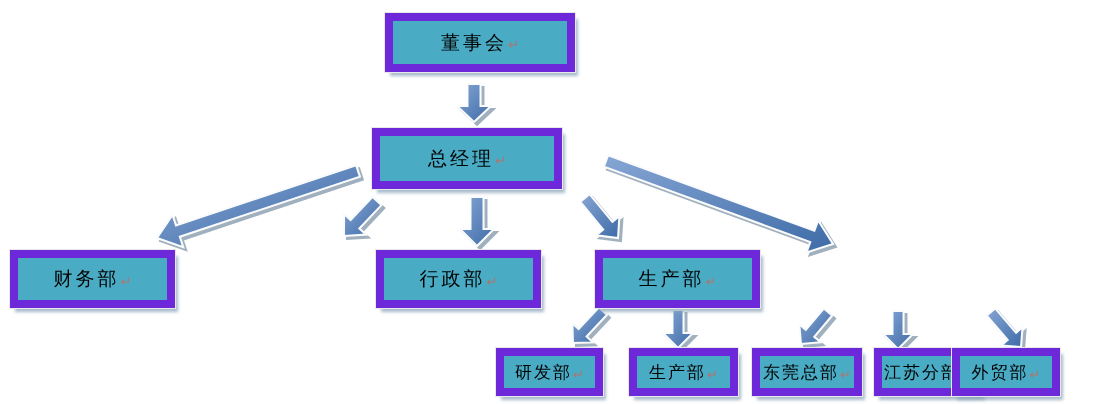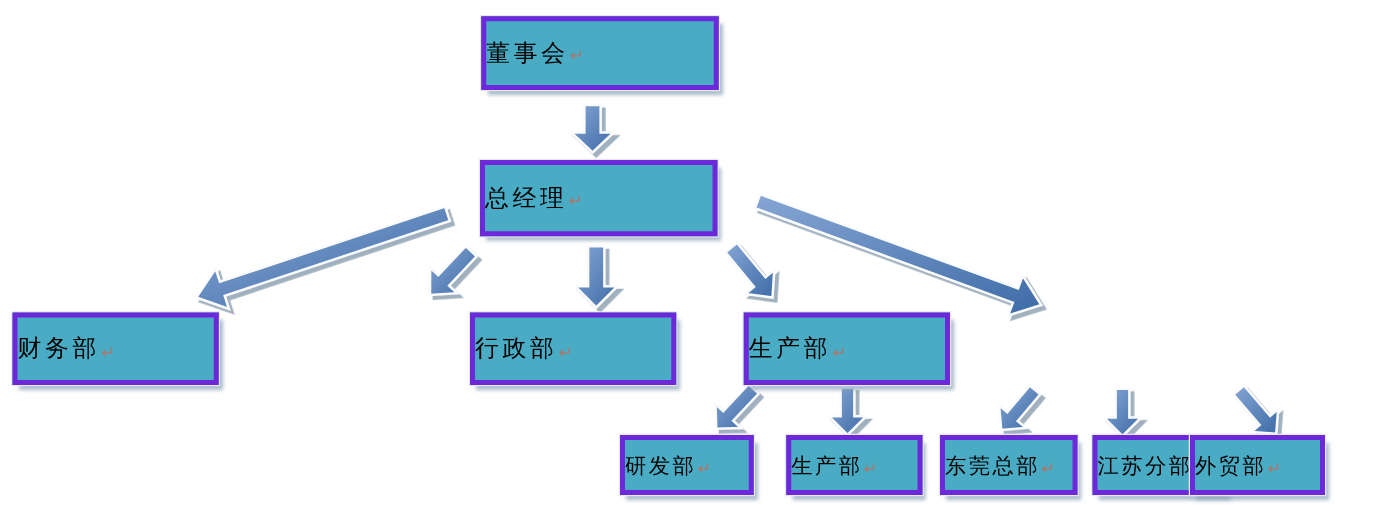--- a/index.html
+++ b/index.html
@@ -10,40 +10,40 @@
     background:#ffffff;
     overflow:hidden;
   }
   #connector-layer {
     position:absolute; left:0; top:0; width:1104px; height:404px;
   }
   .node {
     position:absolute;
     box-sizing:border-box;
     background:var(--node-fill,#4aabc5);
-    border:4px solid #6d28d9;
+    border:8px solid #6d28d9;
     box-shadow: 0 0 0 1px #e6e8e9, 4px 5px 3px -1px rgba(139,164,184,0.75);
-    display:flex; align-items:center; 
+    display:flex; align-items:center; justify-content:center;
     color:#000000;
     font-size:19px;
     letter-spacing:3px;
     white-space:nowrap;
     cursor:default;
   }
   .node .mark {
     color:var(--mark-color,#b0756a);
     font-size:13px;
     letter-spacing:0;
     margin-left:1px;
     transform:translateY(2px);
   }
   .node.small { font-size:17px; letter-spacing:2px; }
   
   #n-board       { left:385px; top:13px;  width:190px; height:59px; }
-  #n-gm          { left:384px; top:128px; width:190px; height:61px; }
+  #n-gm          { left:372px; top:128px; width:190px; height:61px; }
   #n-finance     { left:10px;  top:250px; width:165px; height:58px; }
   #n-purchasing  { left:210px; top:250px; width:165px; height:58px; }
   #n-admin       { left:376px; top:250px; width:165px; height:58px; }
   #n-production  { left:595px; top:250px; width:165px; height:58px; }
   #n-marketing   { left:823px; top:250px; width:164px; height:58px; }
   #n-rd          { left:496px; top:348px; width:107px; height:48px; }
   #n-production2 { left:629px; top:348px; width:109px; height:48px; }
   #n-dongguan    { left:752px; top:348px; width:110px; height:48px; }
   #n-jiangsu     { left:874px; top:348px; width:108px; height:48px; }
   #n-trade       { left:952px; top:348px; width:108px; height:48px; }

